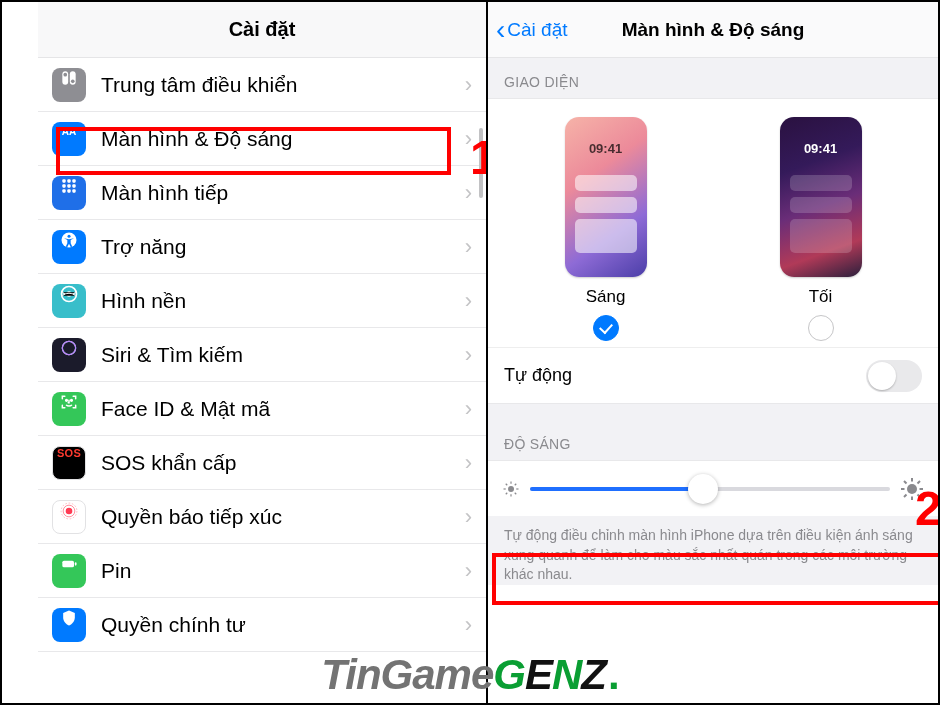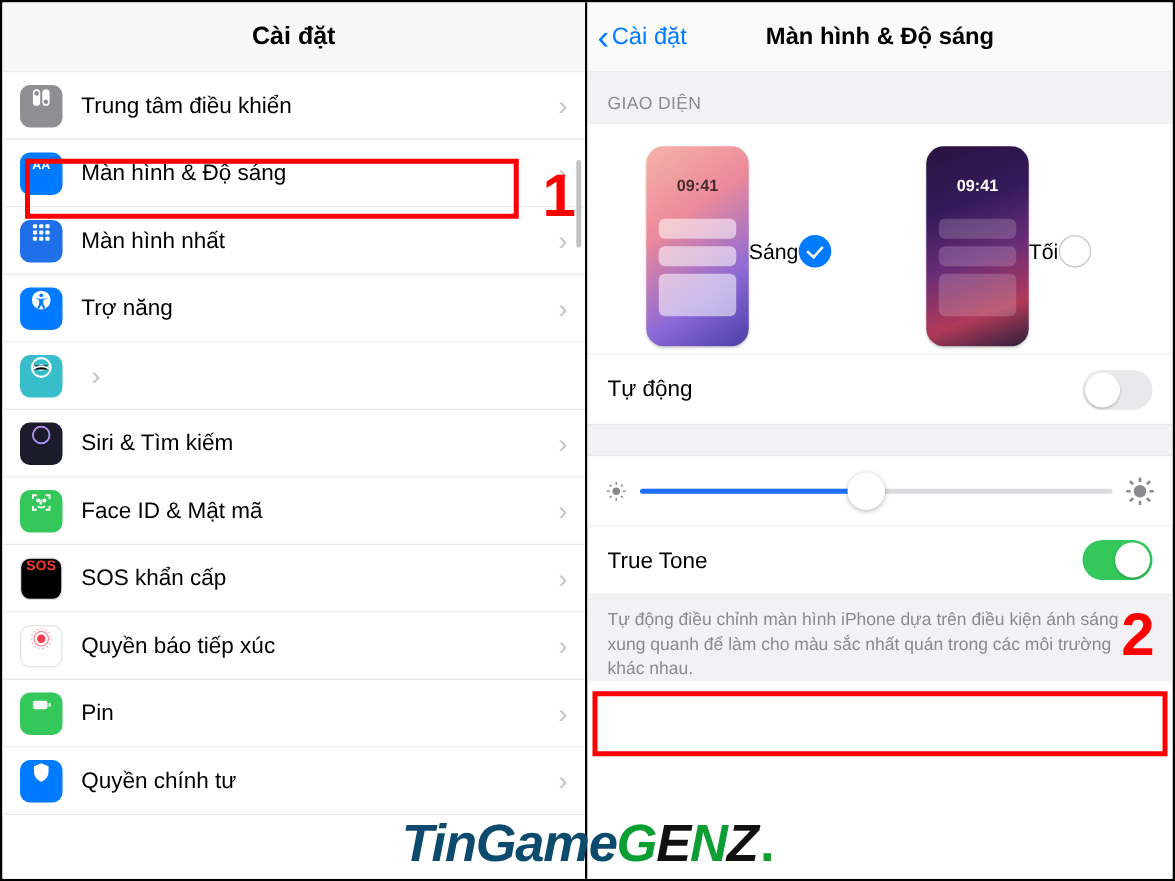--- a/index.html
+++ b/index.html
@@ -8,21 +8,21 @@
     width: 940px; height: 705px;
     position: relative;
     background: #fff;
     overflow: hidden;
   }
   .frame {
     position: absolute; inset: 0;
     border: 2px solid #000;
   }
   .panels {
-    display: flex; height: 100%;
+    display: flex; height: 100%; margin-left: 36px;
   }
   .panel {
     width: 50%; height: 100%;
     position: relative;
     background: #fff;
     overflow: hidden;
   }
   .panel-left { border-right: 2px solid #000; }
   
   .l-header {
@@ -40,21 +40,21 @@
     border-bottom: 1px solid #e8e8ea;
     background: #fff;
     position: relative;
   }
   .l-row .icon-box {
     width: 34px; height: 34px; border-radius: 8px;
     display: flex; align-items: flex-start; justify-content: center;
     margin-right: 15px;
     flex: 0 0 34px;
   }
-  .l-row .row-label { font-size: 18px; color: #000; flex: 1 1 auto; }
+  .l-row .row-label { font-size: 21px; color: #000; flex: 1 1 auto; }
   .l-row .chev { color: #c4c4c6; font-size: 22px; margin-left: 8px; }
   .scrolltrack {
     position: absolute; right: 3px; top: 126px; width: 4px; height: 70px;
     background: #c2c2c4; border-radius: 2px;
   }
   
   .ic-gray { background: #8e8e93; }
   .ic-blue { background: #007aff; }
   .ic-dblue { background: #1f6fe8; }
   .ic-acc { background: #007aff; }
@@ -101,21 +101,21 @@
     font-size: 14px; color: #8a8a8e;
     letter-spacing: .3px;
     background: #f2f2f5;
   }
   .r-section-body { background: #fff; border-top:1px solid #e8e8ea; border-bottom:1px solid #e8e8ea; }
   
   .appearance {
     display: flex; justify-content: space-around; align-items: flex-start;
     padding: 18px 10px 6px 10px;
   }
-  .opt { display: flex; flex-direction: row; align-items: center; width: 150px; }
+  .opt { display: flex; flex-direction: column; align-items: center; width: 150px; }
   .phone {
     width: 82px; height: 160px; border-radius: 14px; overflow: hidden;
     position: relative;
     box-shadow: 0 1px 2px rgba(0,0,0,.2);
   }
   .phone.light { background: linear-gradient(145deg,#f6b3a8 0%,#ec8a9a 35%,#8e6bd6 70%,#4b3ea8 100%); }
   .phone.dark  { background: linear-gradient(160deg,#2a1140 0%,#341a5a 30%,#6a2d78 55%,#b13a58 80%,#2a1f3c 100%); }
   .phone .time { position: absolute; top: 24px; left: 0; right: 0; text-align: center; font-size: 13px; font-weight: 600; }
   .phone.light .time { color: rgba(0,0,0,.7); }
   .phone.dark .time { color: #fff; }
@@ -191,21 +191,21 @@
   .panel-right .scroll-area { height: calc(100% - 56px); overflow:hidden; }
   
   .watermark {
     position:absolute; left:0; right:0; bottom: 6px; text-align:center;
     font-family: Arial, sans-serif; pointer-events:none;
   }
   .watermark .wm {
     font-size: 42px; font-weight: 900; font-style: italic;
     letter-spacing: -1px;
   }
-  .wm .b { color:#0c4a6e; }
+  .wm .b { color:#737373; }
   .wm .g { color:#0a9e33; }
   .wm .k { color:#111; }
   .wm .dot { color:#0a9e33; font-style:normal; margin-left:2px; }
 </style>
 </head>
 <body>
 
 <div class="frame">
 <div class="panels">
 
@@ -245,21 +245,21 @@
                 <rect x="10" y="4" width="4" height="4" rx="1" fill="#fff"></rect>
                 <rect x="16" y="4" width="4" height="4" rx="1" fill="#fff"></rect>
             <rect x="4" y="10" width="4" height="4" rx="1" fill="#fff"></rect>
                 <rect x="10" y="10" width="4" height="4" rx="1" fill="#fff"></rect>
                 <rect x="16" y="10" width="4" height="4" rx="1" fill="#fff"></rect>
             <rect x="4" y="16" width="4" height="4" rx="1" fill="#fff"></rect>
                 <rect x="10" y="16" width="4" height="4" rx="1" fill="#fff"></rect>
                 <rect x="16" y="16" width="4" height="4" rx="1" fill="#fff"></rect>
           </svg>
         </div>
-        <div class="row-label">Màn hình nhất</div>
+        <div class="row-label">Màn hình tiếp</div>
         <div class="chev">›</div>
       </div>
 
       <div class="l-row">
         <div class="icon-box ic-acc">
           <svg viewBox="0 0 24 24">
                 <circle cx="12" cy="12" r="9" fill="#fff"></circle>
                 <circle cx="12" cy="7.5" r="1.8" fill="#007aff"></circle>
                 <path d="M6 10l6 1 6-1-4 2v4l2 4-2 .5-2-4-2 4-2-.5 2-4v-4z" fill="#007aff"></path>
               </svg>
@@ -272,20 +272,21 @@
         <div class="icon-box ic-wall">
           <svg viewBox="0 0 24 24">
                 <circle cx="12" cy="12" r="9" fill="none" stroke="#fff" stroke-width="2"></circle>
                 <circle cx="12" cy="12" r="3.2" fill="#fff"></circle>
                 <g stroke="#fff" stroke-width="1.3">
                   <path d="M4 10c4 4 12 4 16 0"></path>
                   <path d="M4 14c4-4 12-4 16 0"></path>
                 </g>
               </svg>
         </div>
+        <div class="row-label">Hình nền</div>
         <div class="chev">›</div>
       </div>
 
       <div class="l-row">
         <div class="icon-box ic-siri">
           <svg viewBox="0 0 24 24">
                 <circle cx="12" cy="12" r="8" fill="none" stroke="#4cc3ff" stroke-width="1.6"></circle>
                 <circle cx="12" cy="12" r="8" fill="none" stroke="#ff6aa0" stroke-width="1.2" transform="rotate(25 12 12)"></circle>
                 <circle cx="12" cy="12" r="8" fill="none" stroke="#b388ff" stroke-width="1.2" transform="rotate(-20 12 12)"></circle>
               </svg>
@@ -396,20 +397,21 @@
         <div class="row-inline">
           <span class="lbl">Tự động</span>
           <div class="toggle">
                 <div class="knob"></div>
               </div>
         </div>
       </div>
 
       <div class="gap-gray"></div>
 
+      <div class="r-section-head" style="padding-top:8px">ĐỘ SÁNG</div>
       <div class="bright-row">
         <span class="sun small">
           <svg viewBox="0 0 24 24">
                 <circle cx="12" cy="12" r="4" fill="#8a8a8e"></circle>
                 <g stroke="#8a8a8e" stroke-width="1.6">
                   <line x1="12" y1="2" x2="12" y2="5"></line>
                   <line x1="12" y1="19" x2="12" y2="22"></line>
                   <line x1="2" y1="12" x2="5" y2="12"></line>
                   <line x1="19" y1="12" x2="22" y2="12"></line>
                   <line x1="5" y1="5" x2="7" y2="7"></line>
@@ -432,26 +434,20 @@
                   <line x1="1" y1="12" x2="4.5" y2="12"></line>
                   <line x1="19.5" y1="12" x2="23" y2="12"></line>
                   <line x1="4" y1="4" x2="6.5" y2="6.5"></line>
                   <line x1="17.5" y1="17.5" x2="20" y2="20"></line>
                   <line x1="4" y1="20" x2="6.5" y2="17.5"></line>
                   <line x1="17.5" y1="6.5" x2="20" y2="4"></line>
                 </g>
               </svg>
         </span>
       </div>
-      <div class="row-inline" style="border-top:1px solid #eee;border-bottom:1px solid #eee">
-        <span class="lbl">True Tone</span>
-        <div class="toggle on">
-              <div class="knob"></div>
-            </div>
-      </div>
       <div class="footer-text">Tự động điều chỉnh màn hình iPhone dựa trên điều kiện ánh sáng xung quanh để làm cho màu sắc nhất quán trong các môi trường khác nhau.</div>
     </div>
 
     <div class="hl2"></div>
     <div class="anno2">2</div>
   </div>
 
 </div>
 </div>
 

